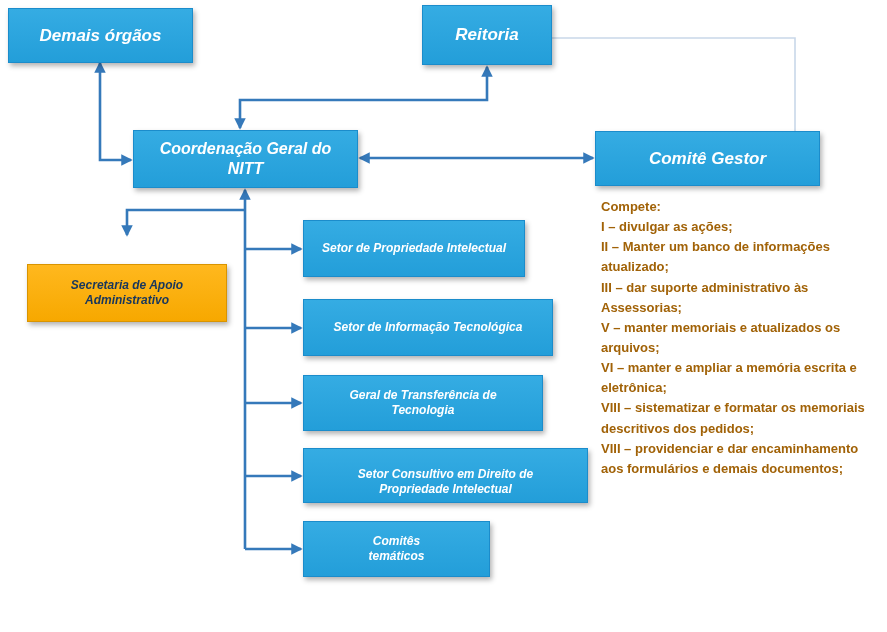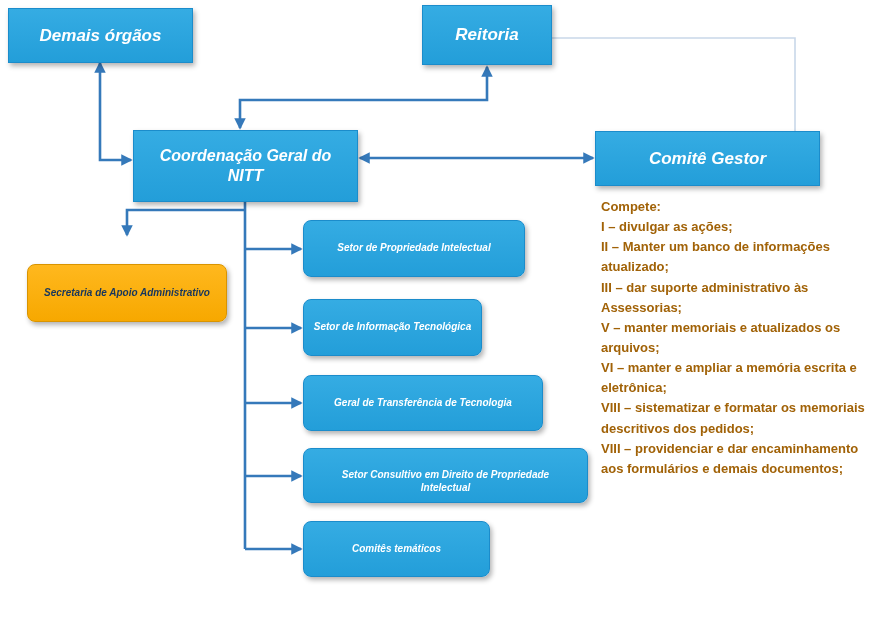--- a/index.html
+++ b/index.html
@@ -26,21 +26,21 @@
   }
   .node.orange{
     background:linear-gradient(180deg,#FFB81E 0%,#F7A800 100%);
     border:1px solid #D99400;
     color:#17365D;
     margin-top:27px;
   }
   .node-label{display:inline-block;line-height:1.25;padding:0 6px;}
   .fs17{font-size:17px;}
   .fs16{font-size:16px;}
-  .fs15{font-size:10px;border-radius:8px;}
+  .fs15{font-size:12px;}
   .maxw180 .node-label{max-width:180px;}
   .maxw185 .node-label{max-width:185px;}
   .maxw215 .node-label{max-width:215px;margin-top:12px;}
   .maxw90  .node-label{max-width:90px;}
 
   .compete{
     position:absolute;left:601px;top:197px;width:282px;z-index:2;
     color:#a16207;font-weight:bold;font-size:13px;line-height:1.55;
   }
   .compete-line{margin:0;}
@@ -77,37 +77,37 @@
   </svg>
 
   <div class="node blue fs17" style="left:8px;top:8px;width:185px;height:55px;">
     <span class="node-label">Demais órgãos</span>
   </div>
 
   <div class="node blue fs17" style="left:422px;top:5px;width:130px;height:60px;">
     <span class="node-label">Reitoria</span>
   </div>
 
-  <div class="node blue fs16 maxw180" style="left:133px;top:130px;width:225px;height:72px;">
+  <div class="node blue fs16 maxw180" style="left:133px;top:130px;width:225px;height:58px;">
     <span class="node-label">Coordenação Geral do NITT</span>
   </div>
 
   <div class="node blue fs17" style="left:595px;top:131px;width:225px;height:55px;">
     <span class="node-label">Comitê Gestor</span>
   </div>
 
   <div class="node orange fs15" style="left:27px;top:237px;width:200px;height:58px;">
     <span class="node-label">Secretaria de Apoio Administrativo</span>
   </div>
 
   <div class="node blue fs15" style="left:303px;top:220px;width:222px;height:57px;">
     <span class="node-label">Setor de Propriedade Intelectual</span>
   </div>
 
-  <div class="node blue fs15" style="left:303px;top:299px;width:179px;height:57px;">
+  <div class="node blue fs15" style="left:303px;top:299px;width:250px;height:57px;">
     <span class="node-label">Setor de Informação Tecnológica</span>
   </div>
 
   <div class="node blue fs15 maxw185" style="left:303px;top:375px;width:240px;height:56px;">
     <span class="node-label">Geral de Transferência de Tecnologia</span>
   </div>
 
   <div class="node blue fs15 maxw215" style="left:303px;top:448px;width:285px;height:55px;">
     <span class="node-label">Setor Consultivo em Direito de Propriedade Intelectual</span>
   </div>

